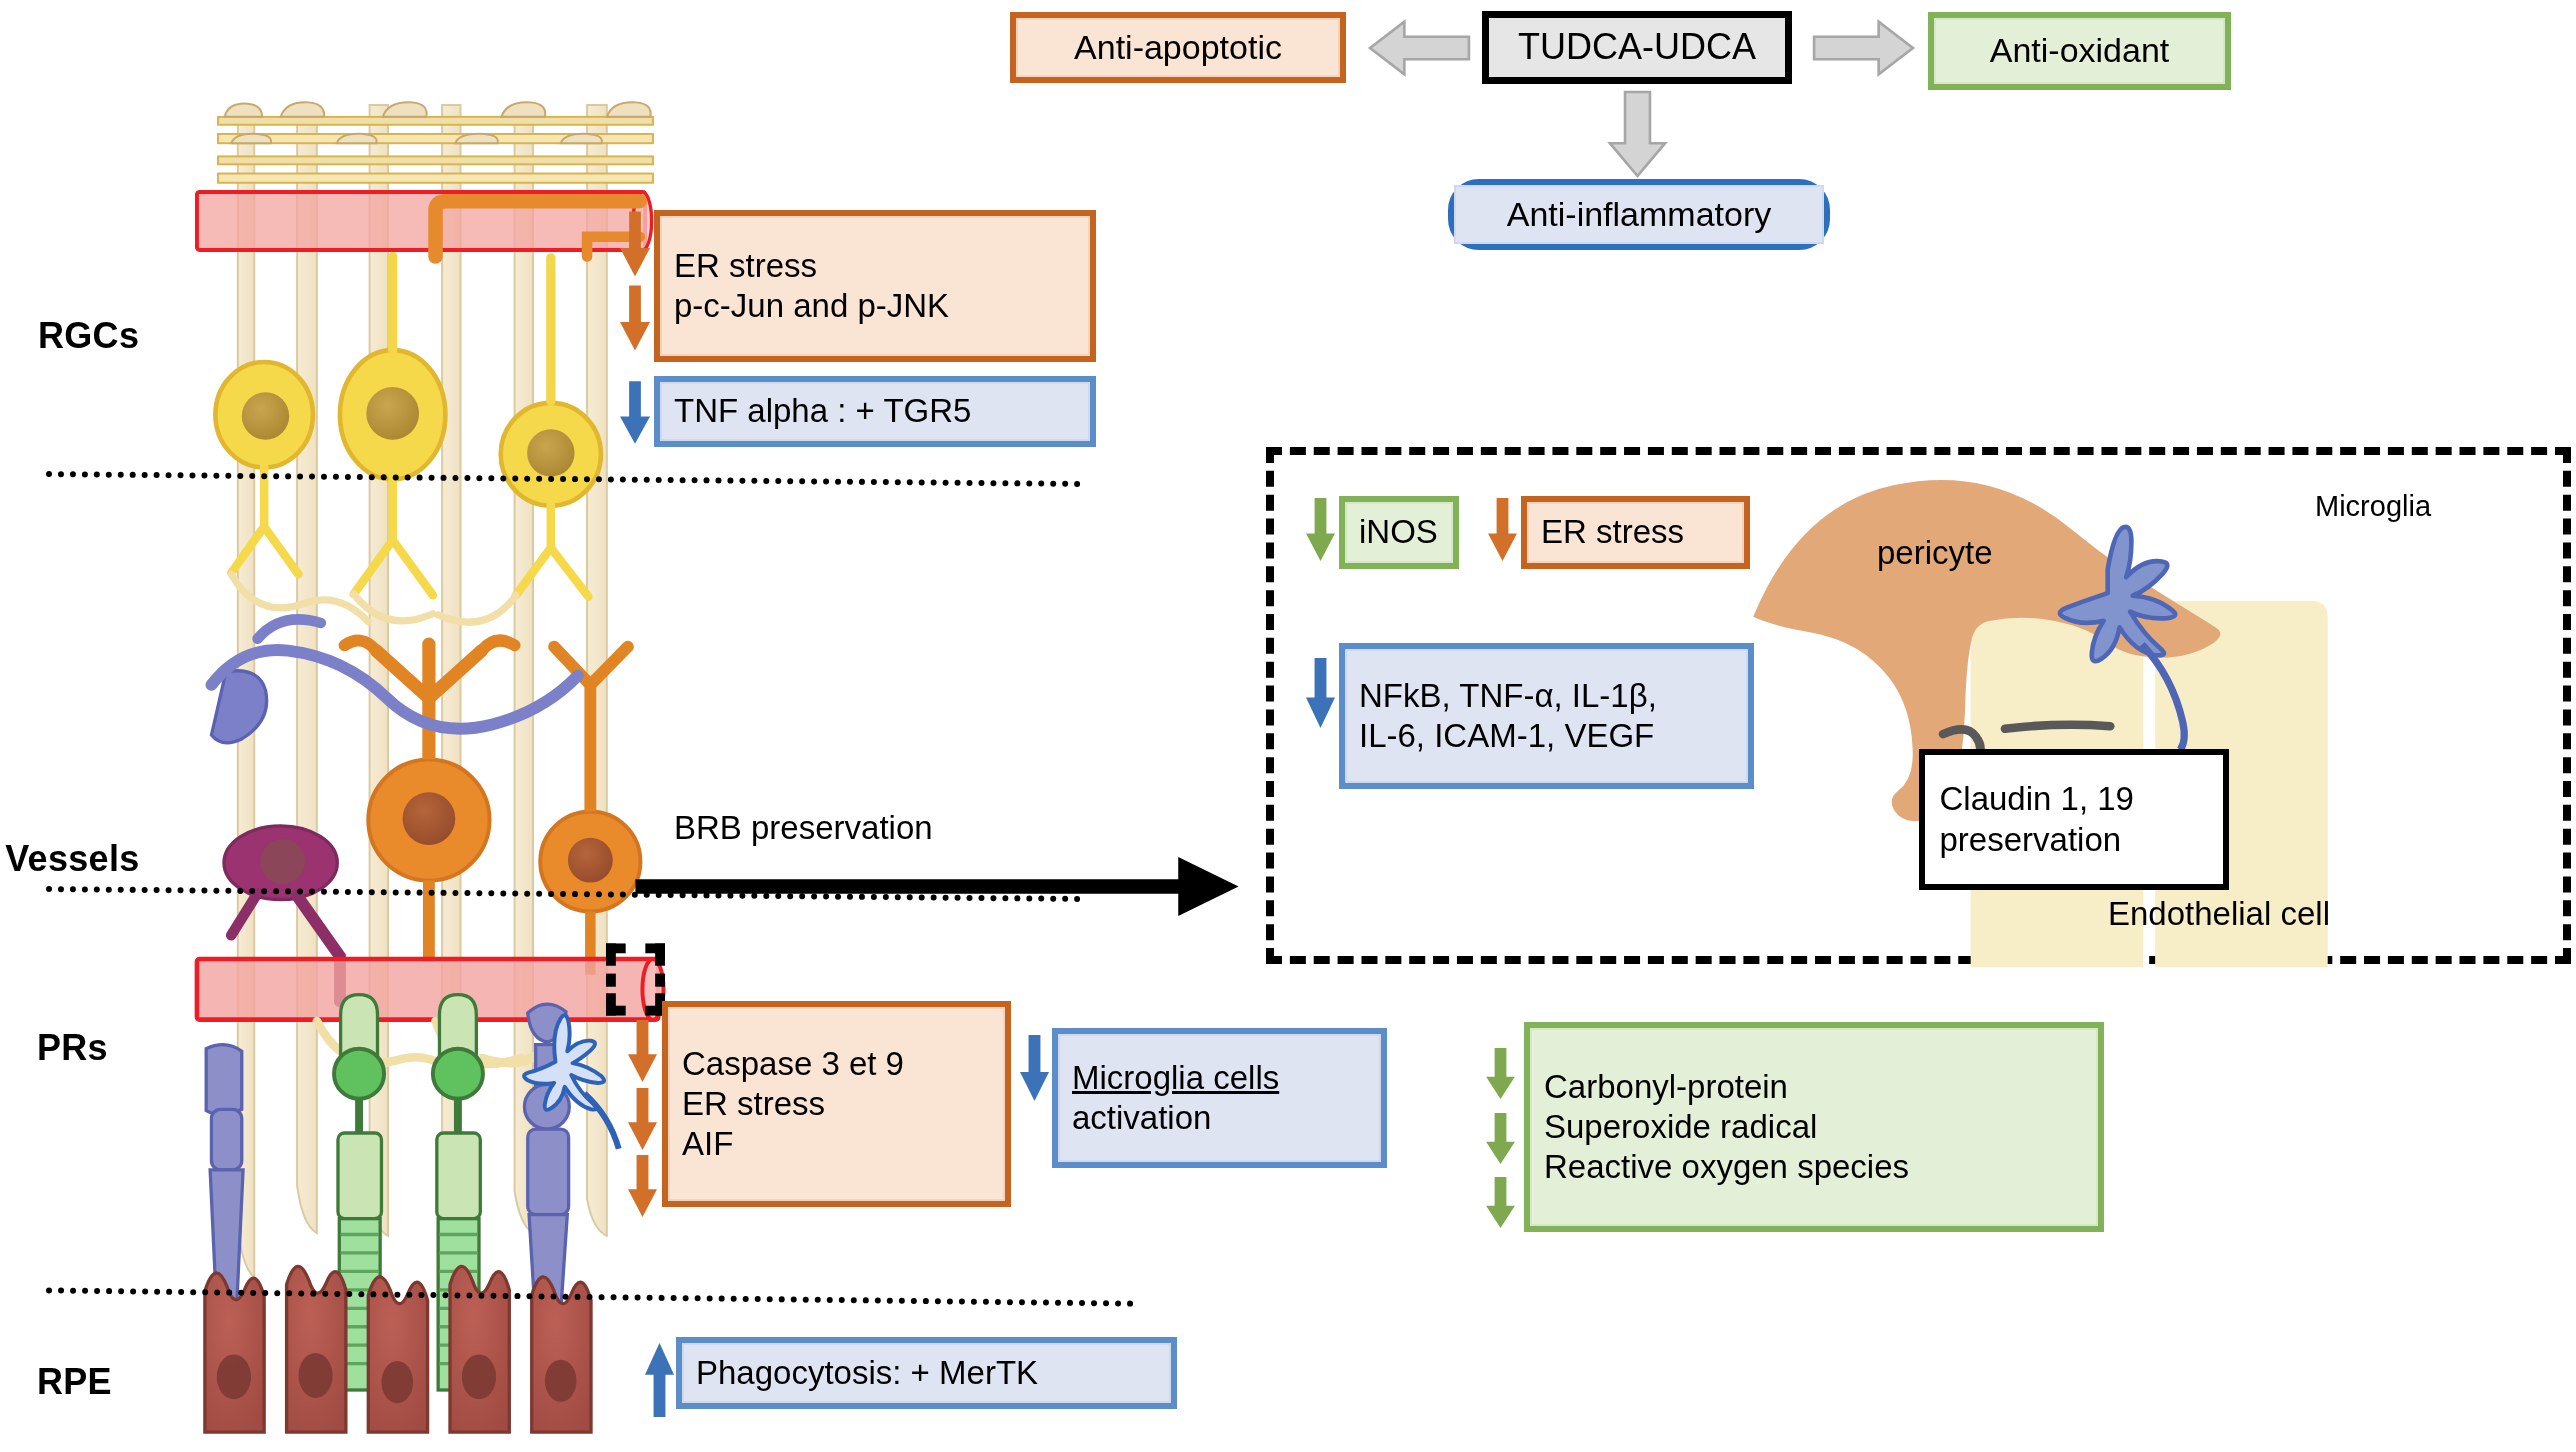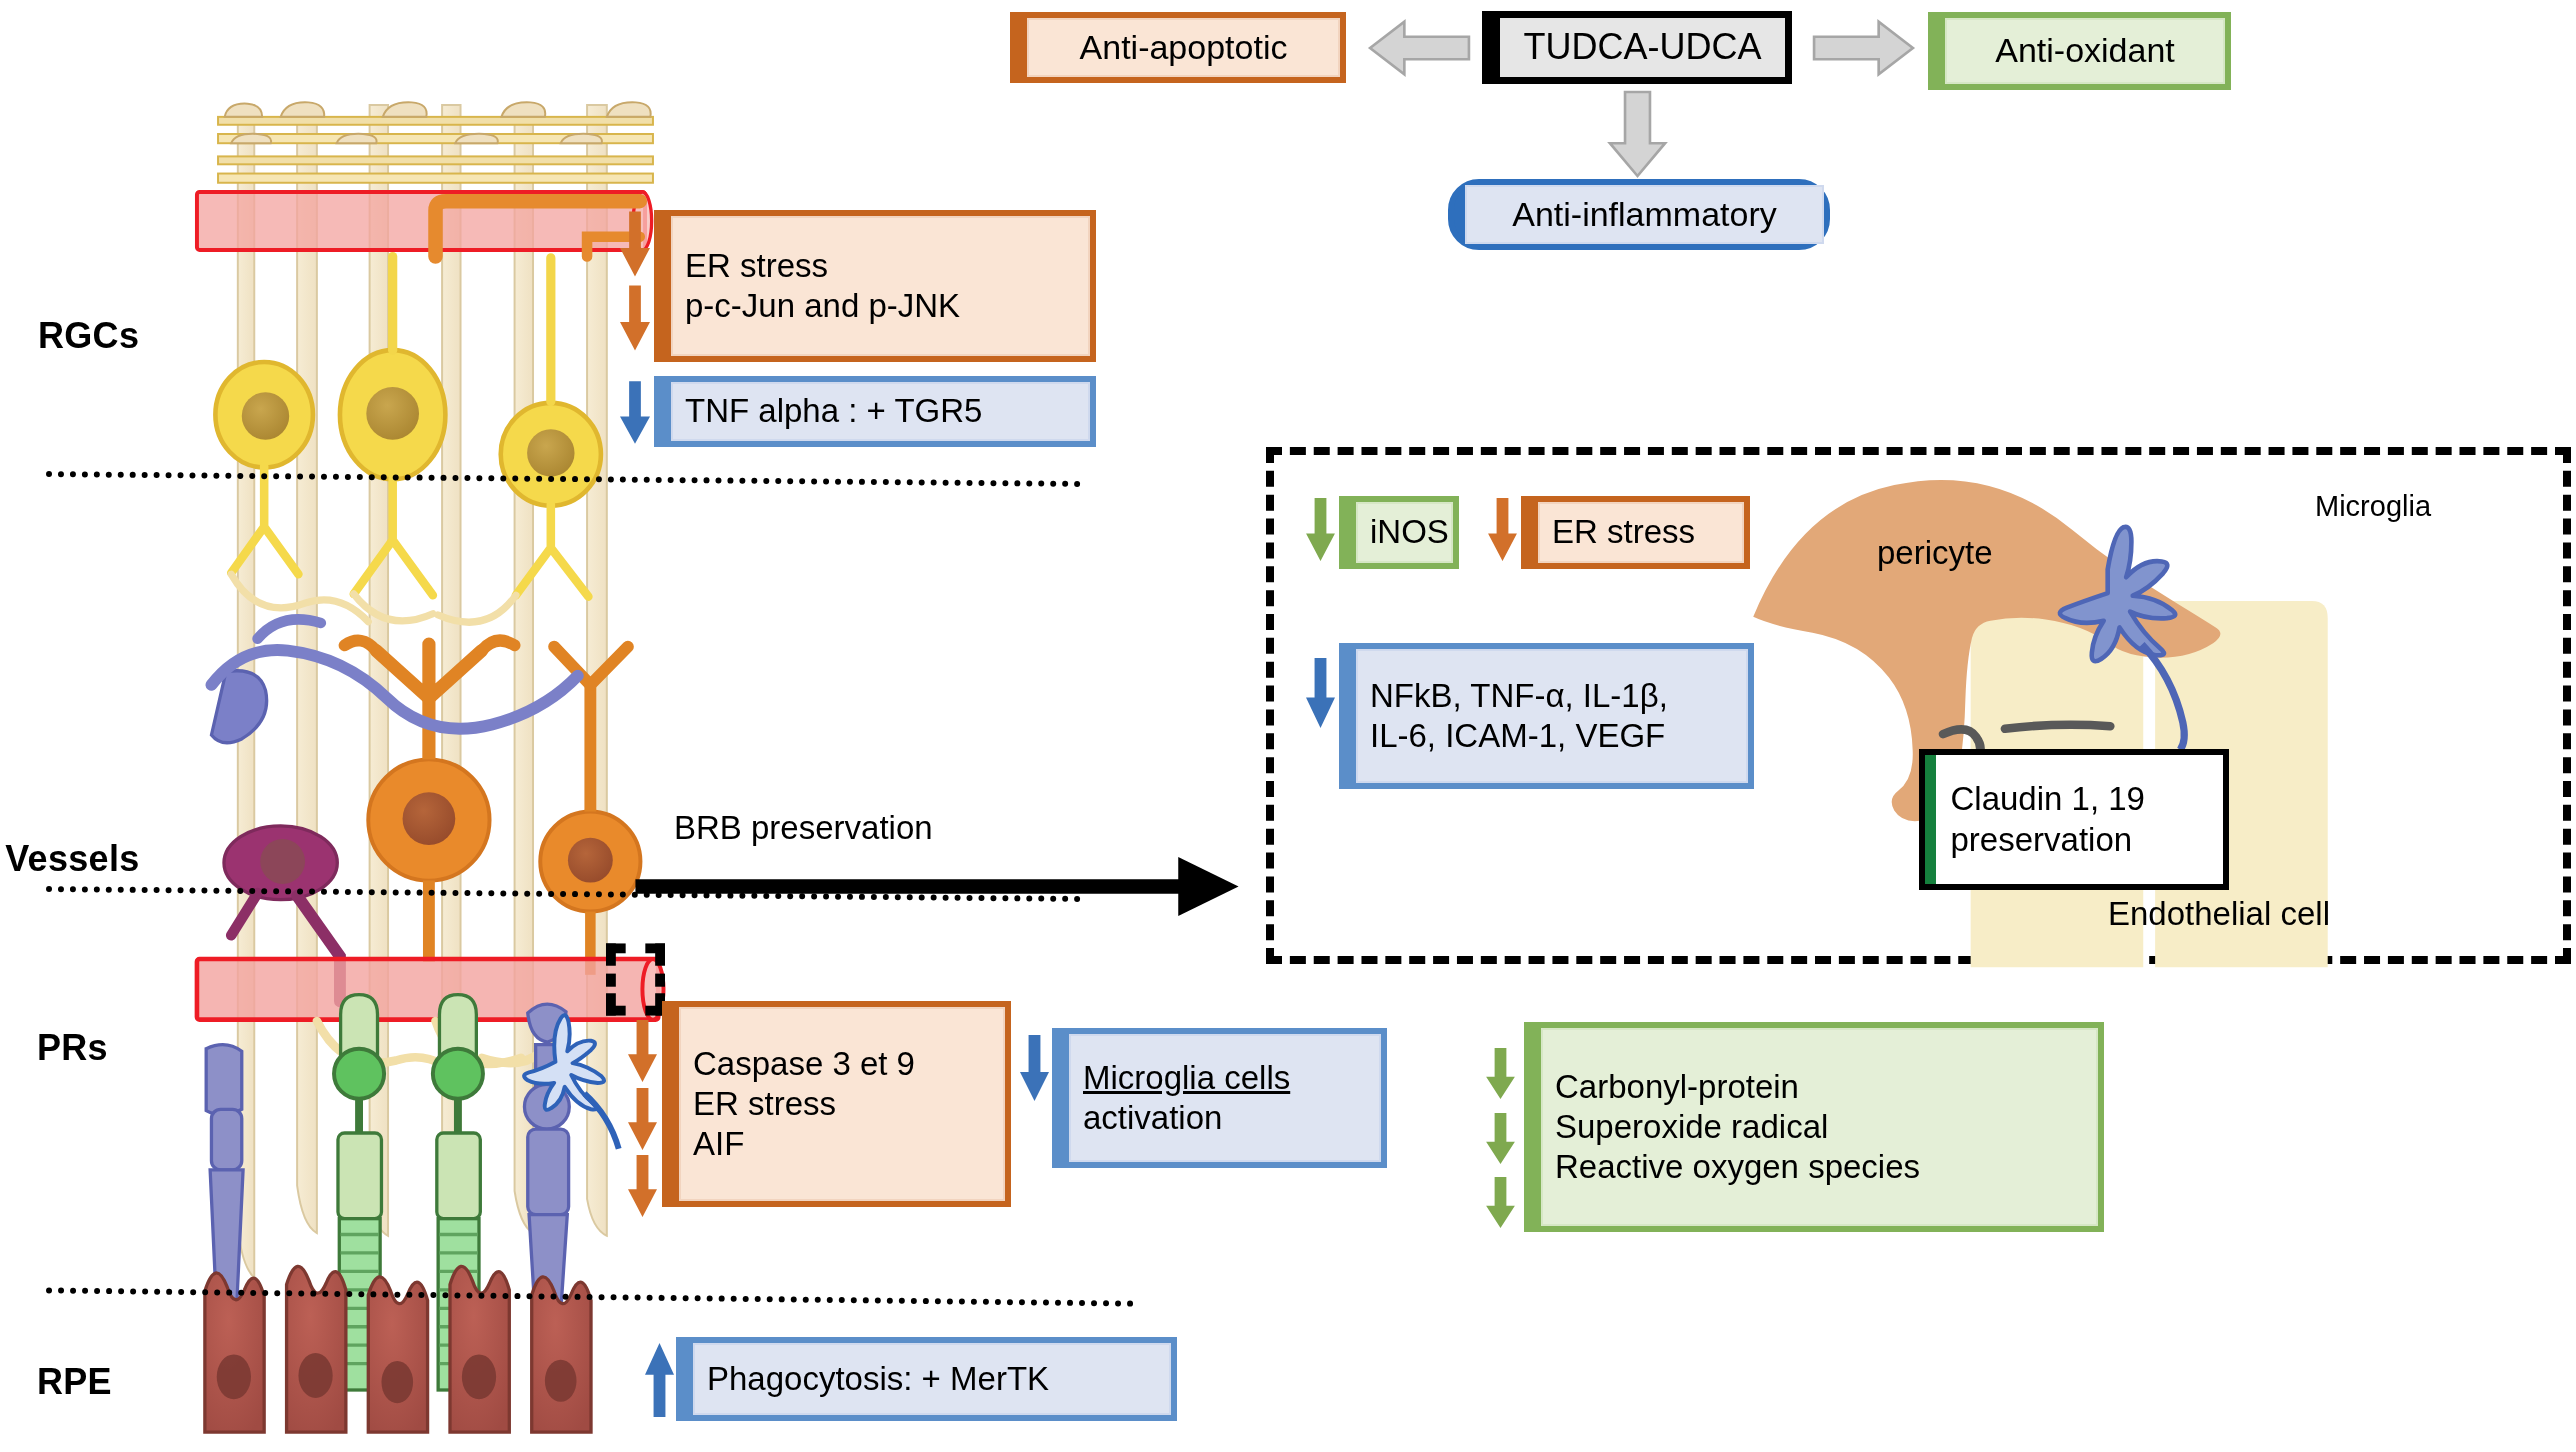--- a/index.html
+++ b/index.html
@@ -1,21 +1,21 @@
 <!DOCTYPE html>
 <html style="font-size:10.5px"><head>
 <meta charset="utf-8">
 <style>
   html,body{margin:0;padding:0;background:#ffffff;}
   body{width:2576px;height:1453px;position:relative;overflow:hidden;
        font-family:"Liberation Sans","DejaVu Sans",sans-serif;color:#000;}
   .abs{position:absolute;}
   
   .box{position:absolute;box-sizing:border-box;display:flex;flex-direction:column;
-       justify-content:center;line-height:1.22;padding-left:11px;}
+       justify-content:center;line-height:1.22;}
   .box .inner{box-sizing:border-box;width:100%;height:100%;display:flex;
        flex-direction:column;justify-content:center;padding:4px 12px;}
   .box span{display:block;white-space:nowrap;}
   .orange{border:6px solid #C5641E;background:#C5641E;}
   .orange .inner{background:#FAE5D5;border:2px solid #F2D4BF;}
   .blue{border:6px solid #5B8EC9;background:#5B8EC9;}
   .blue .inner{background:#DEE4F2;border:2px solid #CFD9EE;}
   .green{border:6px solid #82B258;background:#82B258;}
   .green .inner{background:#E4EFD7;border:2px solid #D6E7C5;}
   .blackbox{border:6px solid #000;background:#15803d;}
@@ -460,18 +460,18 @@
     <span style="font-size:33px;">Superoxide radical</span>
     <span style="font-size:33px;">Reactive oxygen species</span>
   </div>
 </div>
 
 <div class="abs" style="left:645px;top:1343px;">
   <svg width="29" height="74" viewBox="0 0 44 112">
       <polygon points="22,0 0,48 13,48 13,112 31,112 31,48 44,48" fill="#3B72B8"></polygon>
     </svg>
 </div>
-<div class="box blue" style="left:676px;top:1337px;width:501px;height:84px;">
+<div class="box blue" style="left:676px;top:1337px;width:501px;height:72px;">
   <div class="inner">
     <span style="font-size:33px;">Phagocytosis: + MerTK</span>
   </div>
 </div>
 
 
 </body></html>

